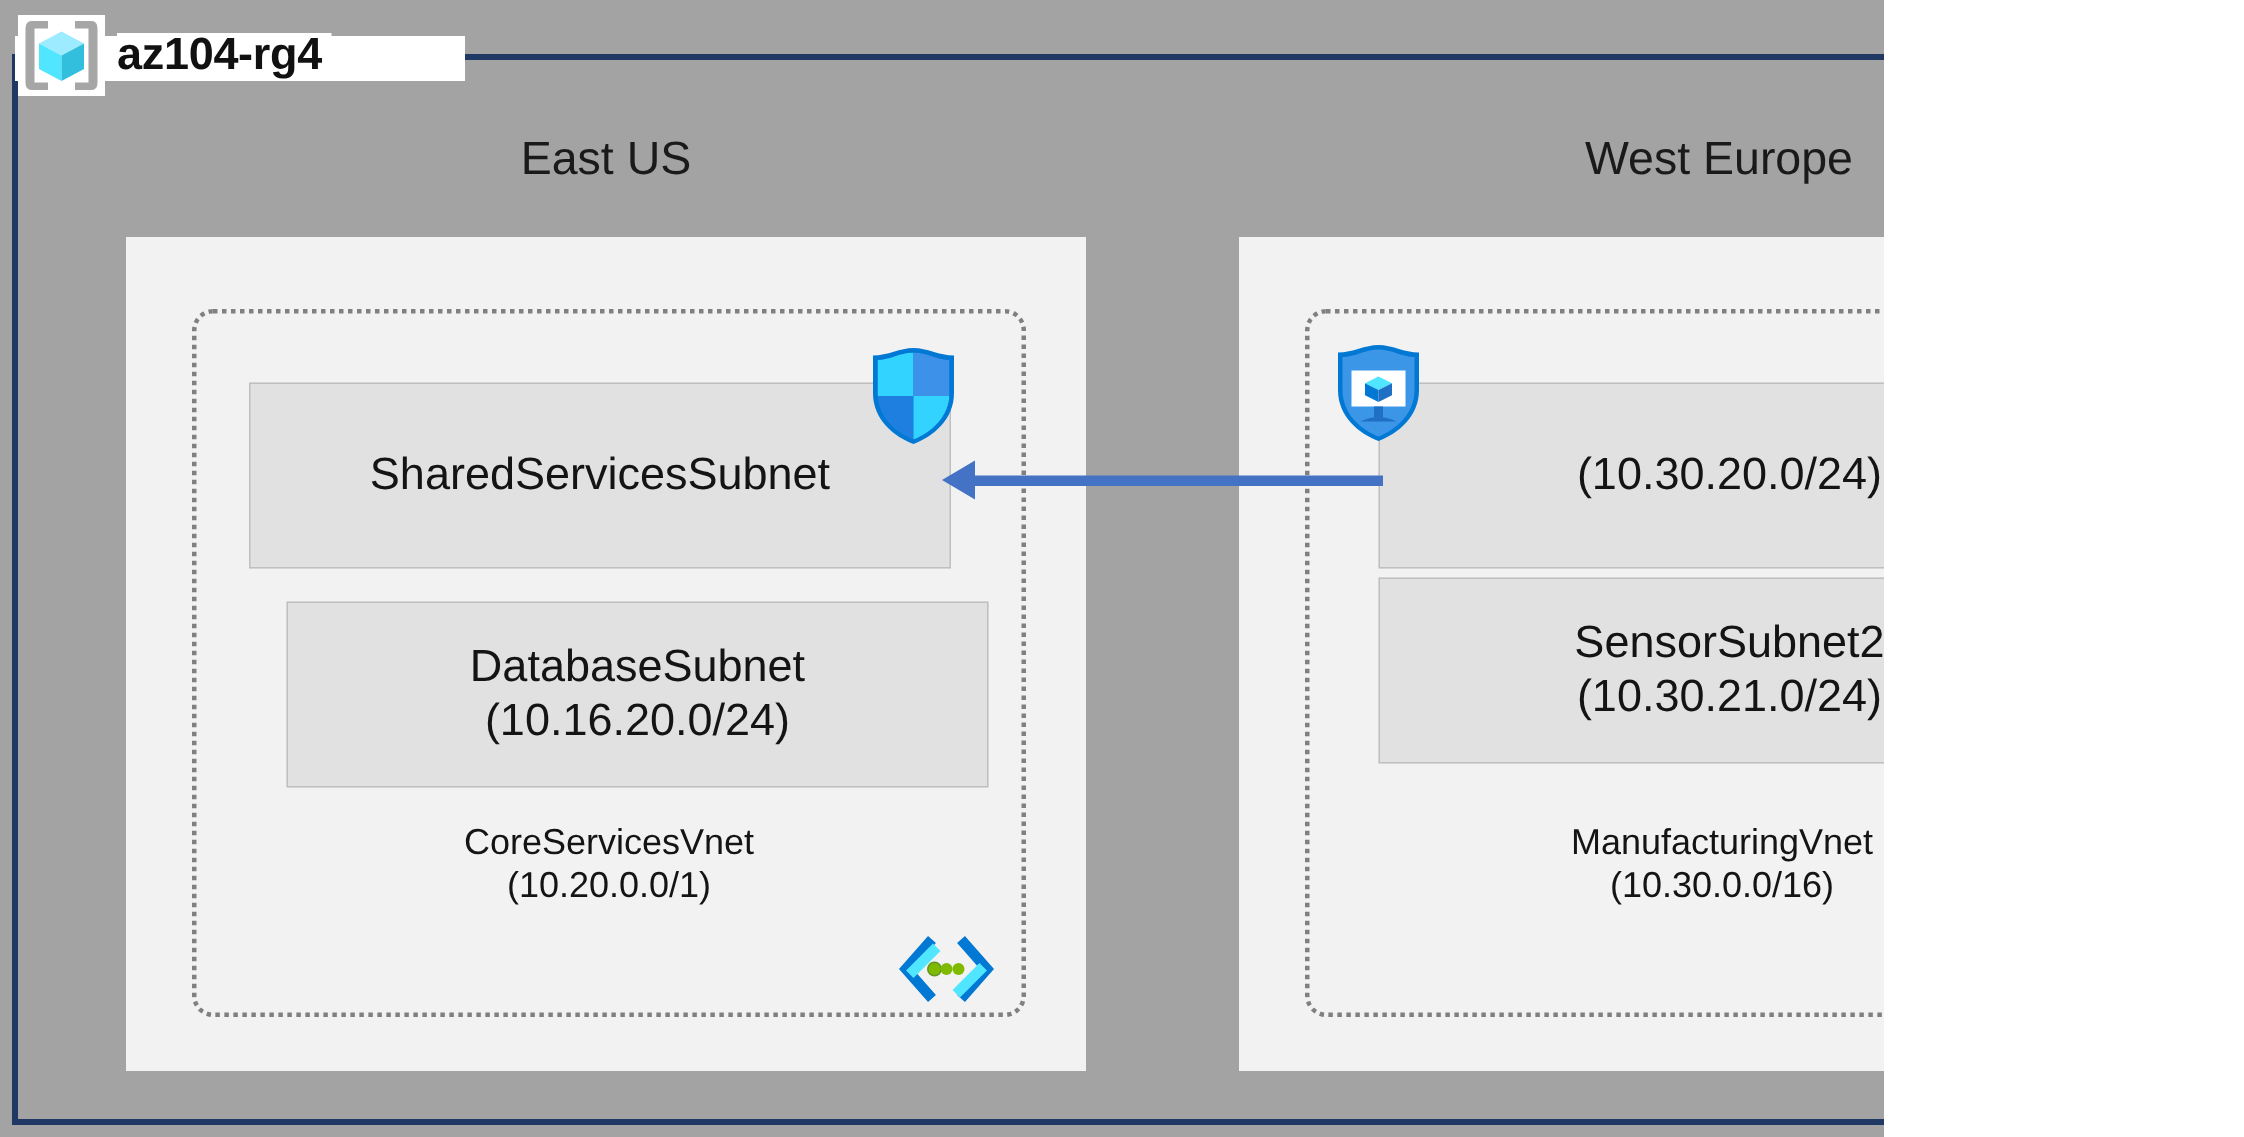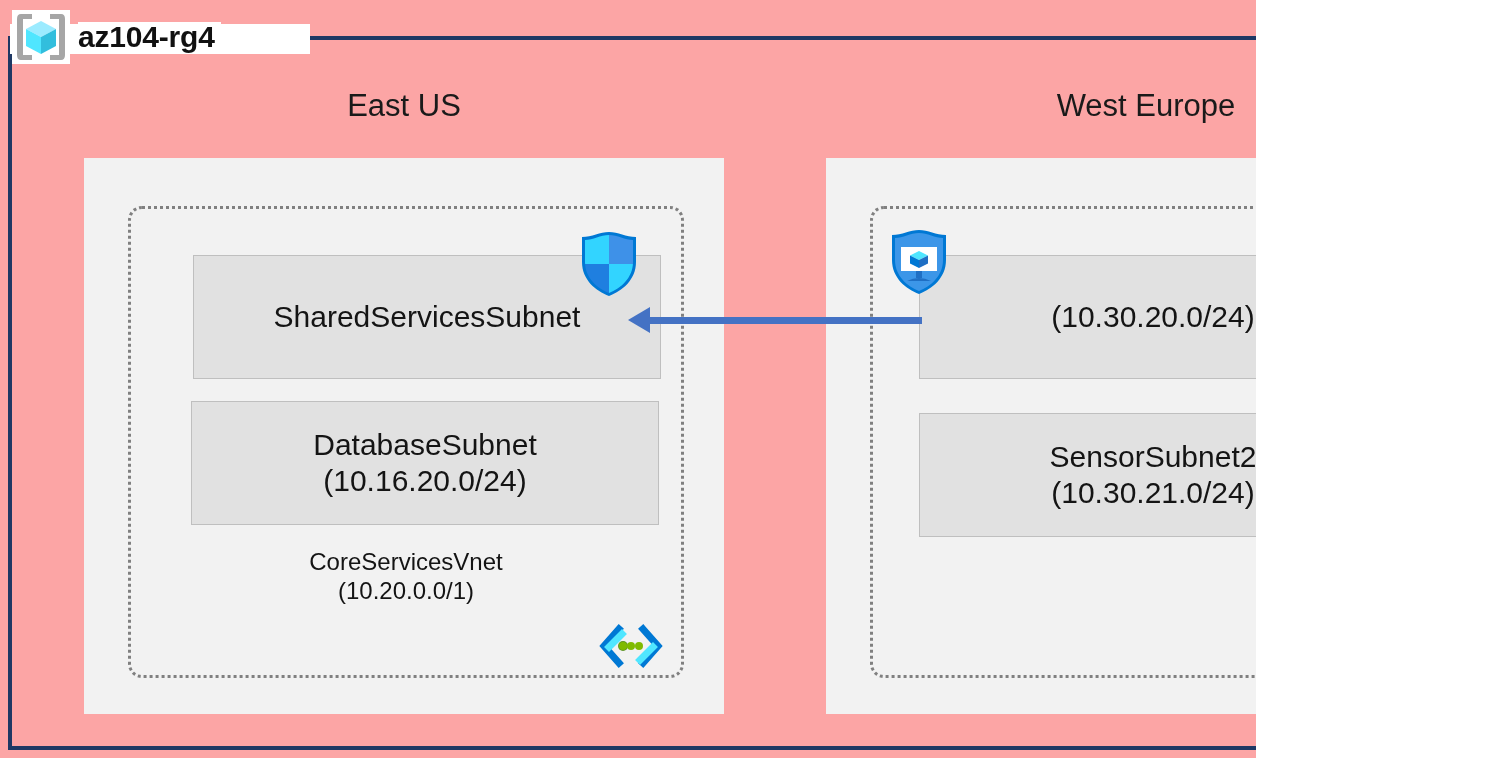--- a/index.html
+++ b/index.html
@@ -8,21 +8,21 @@
     padding: 0;
     background: #ffffff;
   }
   body {
     font-family: "Liberation Sans", sans-serif;
   }
   #canvas {
     position: relative;
     width: 1256px;
     height: 758px;
-    background: #fca5a5;
+    background: #a3a3a3;
     overflow: hidden;
   }
 
   
   .rg-frame {
     position: absolute;
     left: 8px;
     top: 36px;
     width: 1480px;
     height: 714px;
@@ -179,21 +179,21 @@
   </div>
 
   <div class="region" style="left:84px; top:88px; width:640px; height:640px;">
 
     <div class="region-label">East US</div>
 
     <div class="region-box" style="height:556px;"></div>
 
     <div class="vnet" style="left:44px; top:118px; width:556px; height:472px;">
 
-      <div class="subnet" style="left:35px; top:46px; width:468px; height:124px;margin-left:27px;">
+      <div class="subnet" style="left:35px; top:46px; width:468px; height:124px;">
         <span class="ln">SharedServicesSubnet</span>
       </div>
 
       <div class="subnet" style="left:35px; top:192px; width:468px; height:124px;margin-left:25px;">
         <span class="ln">DatabaseSubnet</span>
         <span class="ln">(10.16.20.0/24)</span>
       </div>
 
       <div class="vnet-label" style="top:338px;">
         <div>CoreServicesVnet</div>
@@ -241,25 +241,29 @@
     <div class="region-label">West Europe</div>
 
     <div class="region-box" style="height:556px;"></div>
 
     <div class="vnet" style="left:44px; top:118px; width:556px; height:472px;">
 
       <div class="subnet" style="left:46px; top:46px; width:468px; height:124px;">
         <span class="ln">(10.30.20.0/24)</span>
       </div>
 
-      <div class="subnet" style="left:46px; top:204px; width:468px; height:124px;">
+      <div class="subnet" style="left:46px; top:176px; width:468px; height:124px;">
         <span class="ln">SensorSubnet2</span>
         <span class="ln">(10.30.21.0/24)</span>
       </div>
 
+      <div class="vnet-label" style="top:338px;">
+        <div>ManufacturingVnet</div>
+        <div>(10.30.0.0/16)</div>
+      </div>
 
       <span class="vnet-icon" style="right:16px; bottom:6px;">
         <svg viewBox="0 0 68 46" width="68" height="46" aria-hidden="true">
           <g stroke-linecap="square">
             <path d="M22 6 L7 23 L22 40" stroke="#0078D4" stroke-width="7" fill="none"></path>
             <path d="M46 6 L61 23 L46 40" stroke="#0078D4" stroke-width="7" fill="none"></path>
           </g>
           <g stroke-linecap="square">
             <path d="M25 11 L12 24" stroke="#50E6FF" stroke-width="7" fill="none"></path>
             <path d="M43 37 L56 24" stroke="#50E6FF" stroke-width="7" fill="none"></path>

